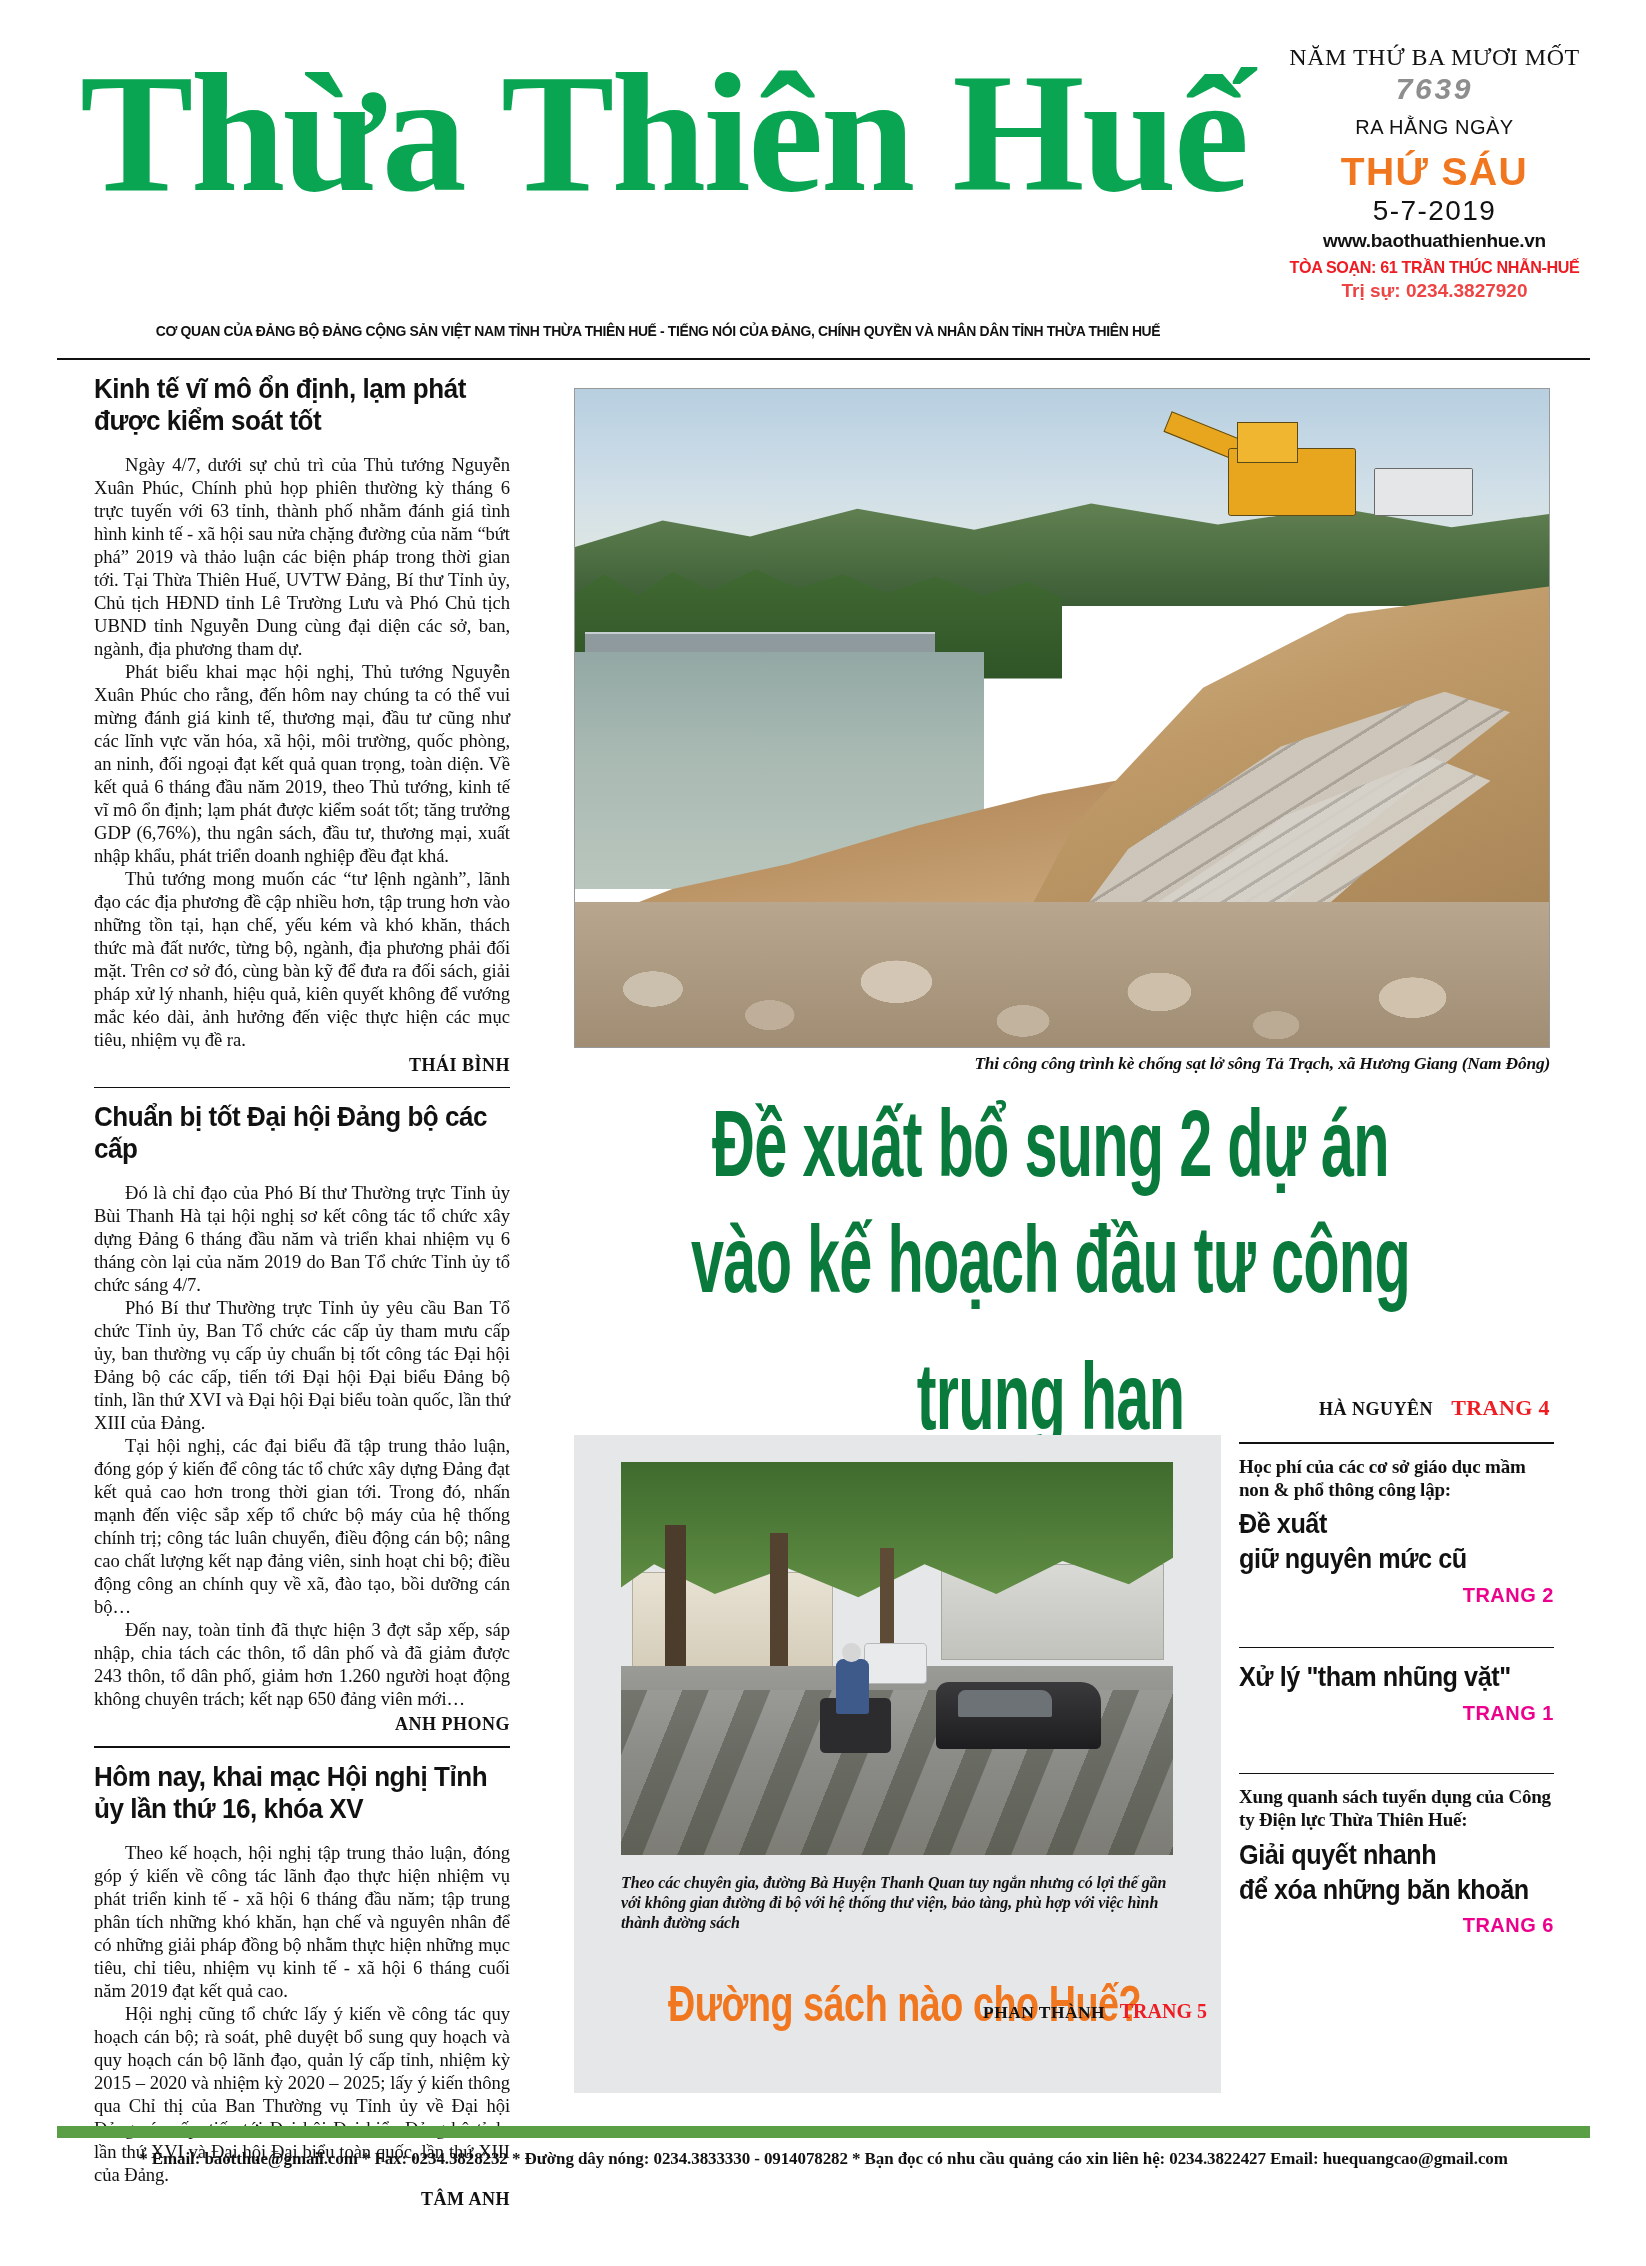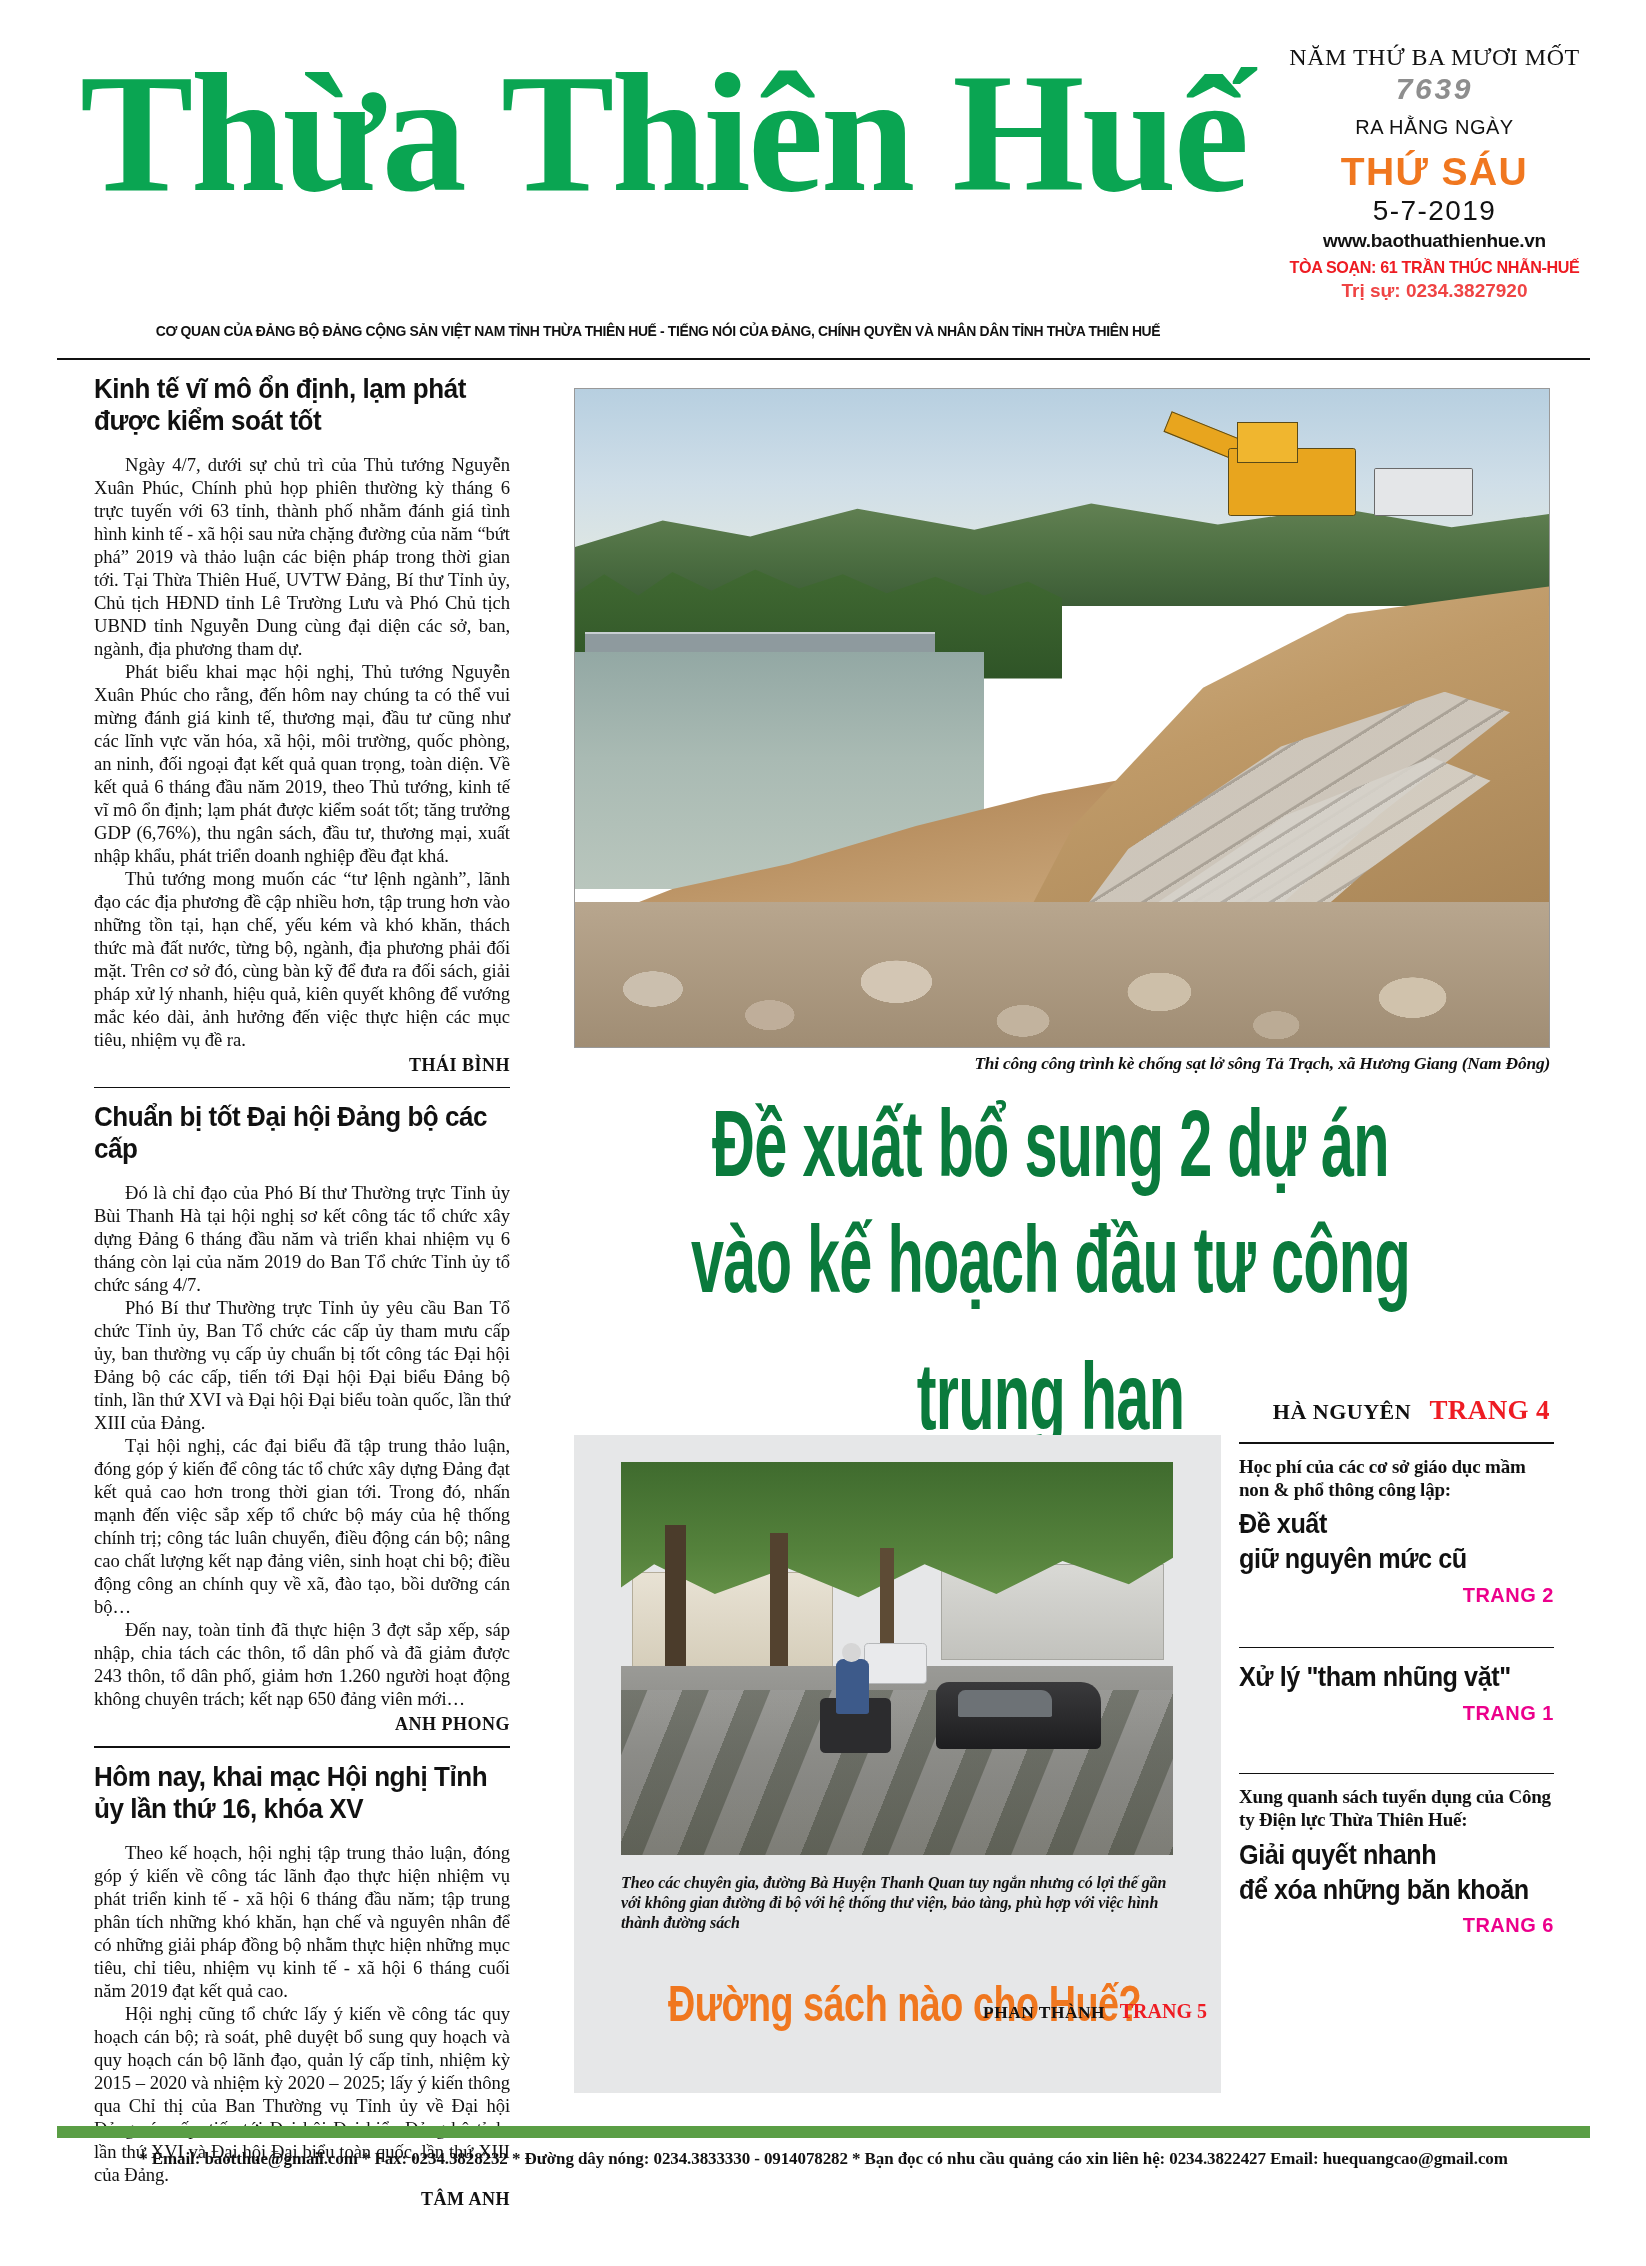--- a/index.html
+++ b/index.html
@@ -235,28 +235,28 @@
     position: absolute;
     left: 1005px;
     top: 1395px;
     width: 545px;
     text-align: right;
     white-space: nowrap;
   }
   .lead-byline .auth {
     font-family: "Liberation Serif", serif;
     font-weight: bold;
+    font-size: 18px;
+    letter-spacing: 0.5px;
+    color: #111;
+  }
+  .lead-byline .pg {
+    font-family: "Liberation Serif", serif;
+    font-weight: bold;
     font-size: 22px;
-    letter-spacing: 0.5px;
-    color: #111;
-  }
-  .lead-byline .pg {
-    font-family: "Liberation Serif", serif;
-    font-weight: bold;
-    font-size: 27px;
     letter-spacing: 0.4px;
     color: #ee1c23;
     margin-left: 14.6px;
     text-align: center;
   }
 
   
   .panel-bottom {
     position: absolute;
     left: 574px;

